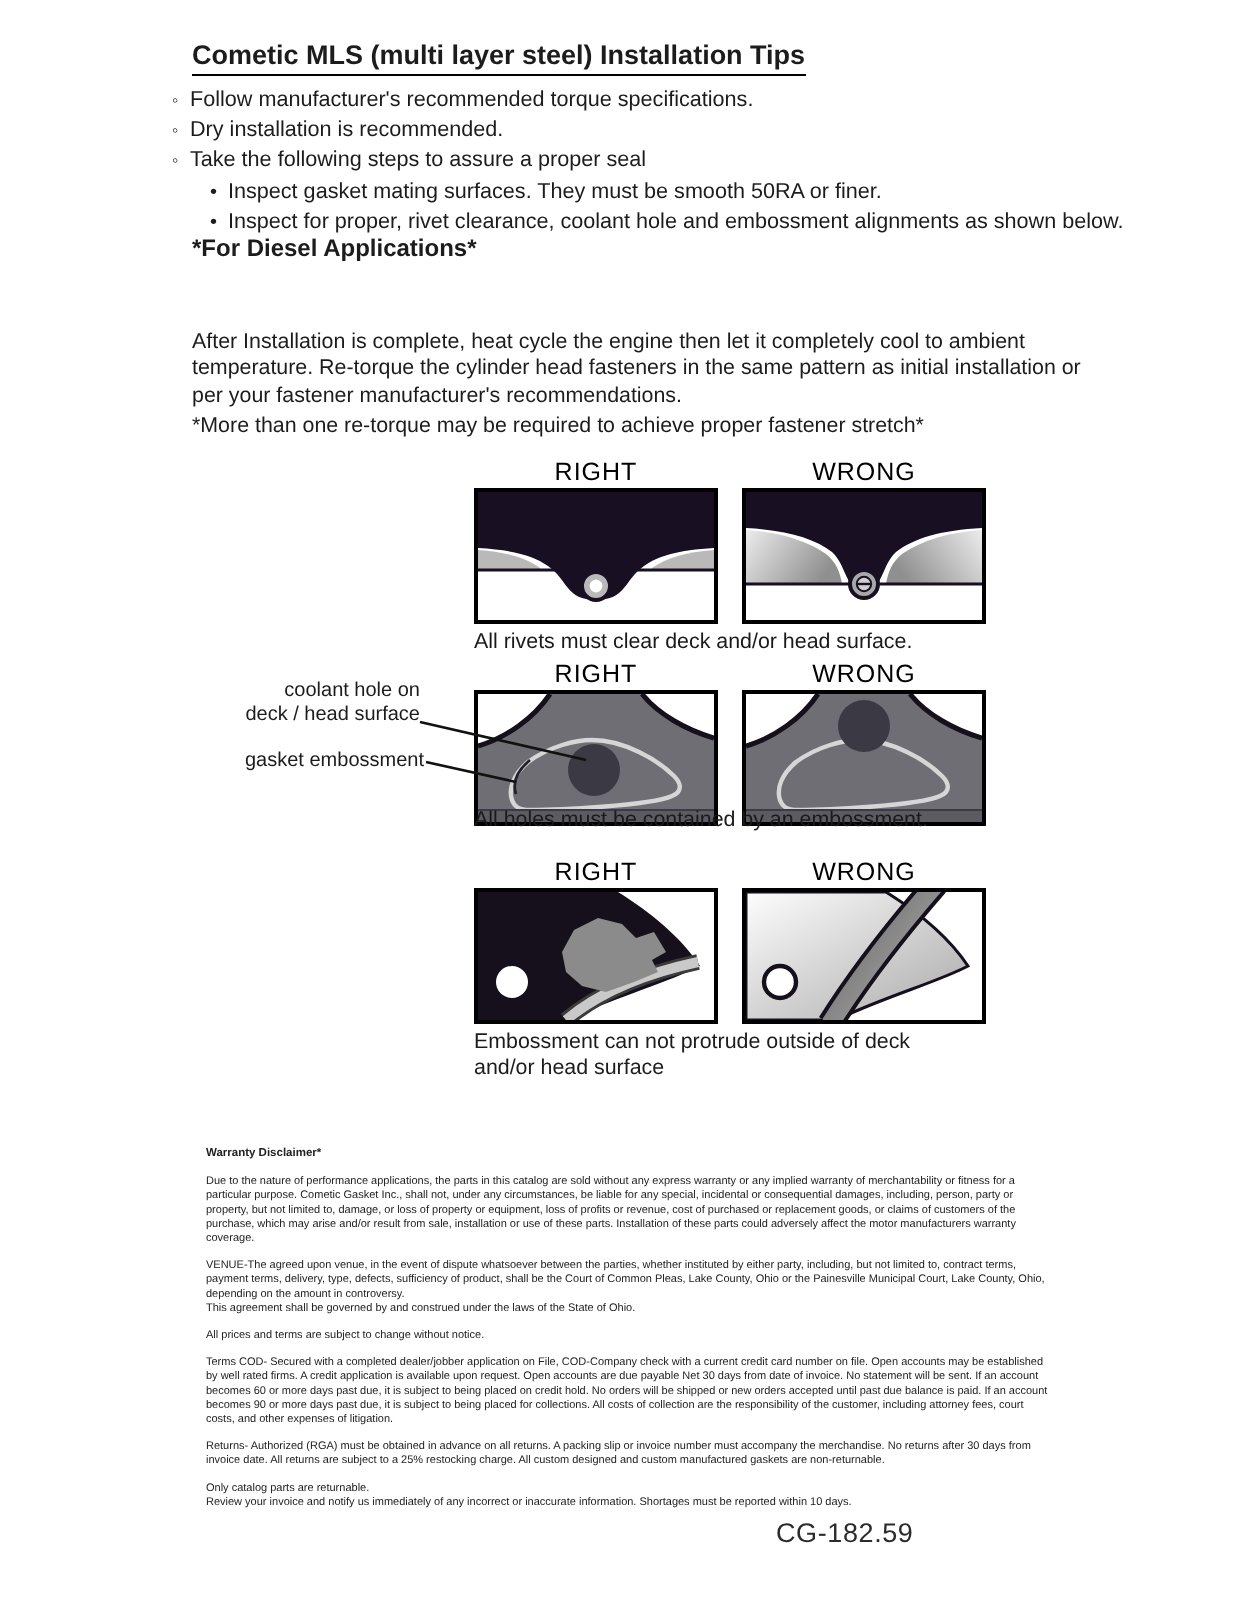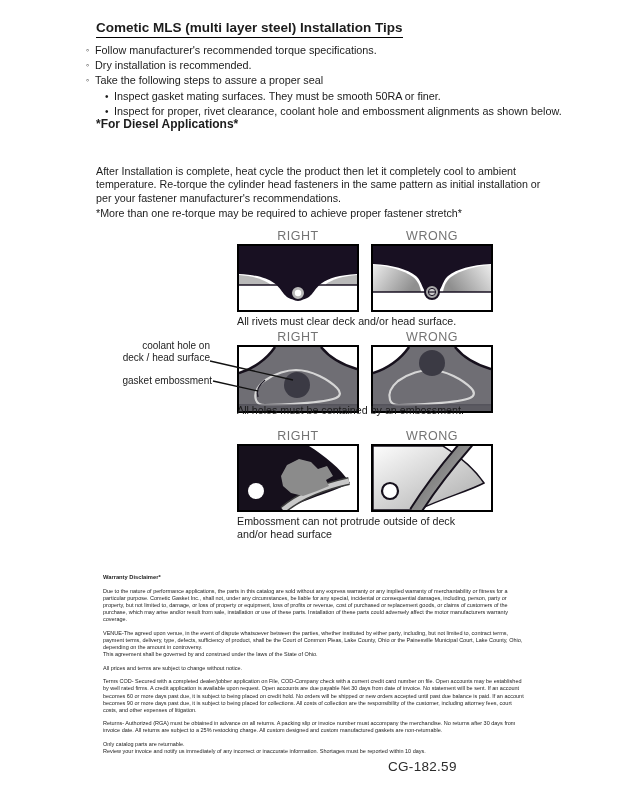--- a/index.html
+++ b/index.html
@@ -19,21 +19,21 @@
   .bullet.sub .mk{font-size:10px;}
 
   
   #diesel-heading{left:96px;top:117px;font-size:12px;font-weight:bold;}
   .para{left:96px;width:460px;font-size:10.7px;line-height:13.4px;}
   #diesel-p1{top:135px;}
   #diesel-p2{top:165px;}
   #diesel-note{top:207px;}
 
   
-  .dlabel{width:122px;text-align:center;font-size:12.5px;color:#737373;letter-spacing:0.5px;}
+  .dlabel{width:122px;text-align:center;font-size:12.5px;color:#000000;letter-spacing:0.5px;}
   .dbox{width:118px;height:64px;border:2px solid #000;background:#fff;}
   .dbox svg{display:block;}
   .caption{font-size:10.7px;color:#1a1a1a;}
 
   #r1-label-right,#r2-label-right,#r3-label-right{left:237px;}
   #r1-label-wrong,#r2-label-wrong,#r3-label-wrong{left:371px;}
   #r1-label-right,#r1-label-wrong{top:229px;}
   #r1-box-right{left:237px;top:244px;}
   #r1-box-wrong{left:371px;top:244px;}
   #r1-caption{left:237px;top:315px;}
@@ -86,21 +86,21 @@
       <span class="mk">•</span>
       <span>Inspect gasket mating surfaces.  They must be smooth 50RA or finer.</span>
     </div>
     <div class="bullet sub">
       <span class="mk">•</span>
       <span>Inspect for proper, rivet clearance, coolant hole and embossment alignments as shown below.</span>
     </div>
   </div>
 
   <div id="diesel-heading" class="abs">*For Diesel Applications*</div>
-  <div id="diesel-p2" class="abs para">After Installation is complete, heat cycle the product then let it completely cool to ambient temperature. Re-torque the cylinder head fasteners in the same pattern as initial installation or per your fastener manufacturer's recommendations.</div>
+  <div id="diesel-p2" class="abs para">After Installation is complete, heat cycle the engine then let it completely cool to ambient temperature. Re-torque the cylinder head fasteners in the same pattern as initial installation or per your fastener manufacturer's recommendations.</div>
   <div id="diesel-note" class="abs para">*More than one re-torque may be required to achieve proper fastener stretch*</div>
 
   <div id="r1-label-right" class="abs dlabel">RIGHT</div>
   <div id="r1-label-wrong" class="abs dlabel">WRONG</div>
 
   <div id="r1-box-right" class="abs dbox">
     <svg width="118" height="64" viewBox="0 0 118 64">
       <rect x="0" y="0" width="118" height="64" fill="#ffffff"></rect>
       <path d="M0,29 C14,30 24,33 31,38 L31,39 L0,39 Z" fill="#b9b9b9"></path>
       <path d="M118,29 C104,30 94,33 87,38 L87,39 L118,39 Z" fill="#b9b9b9"></path>

